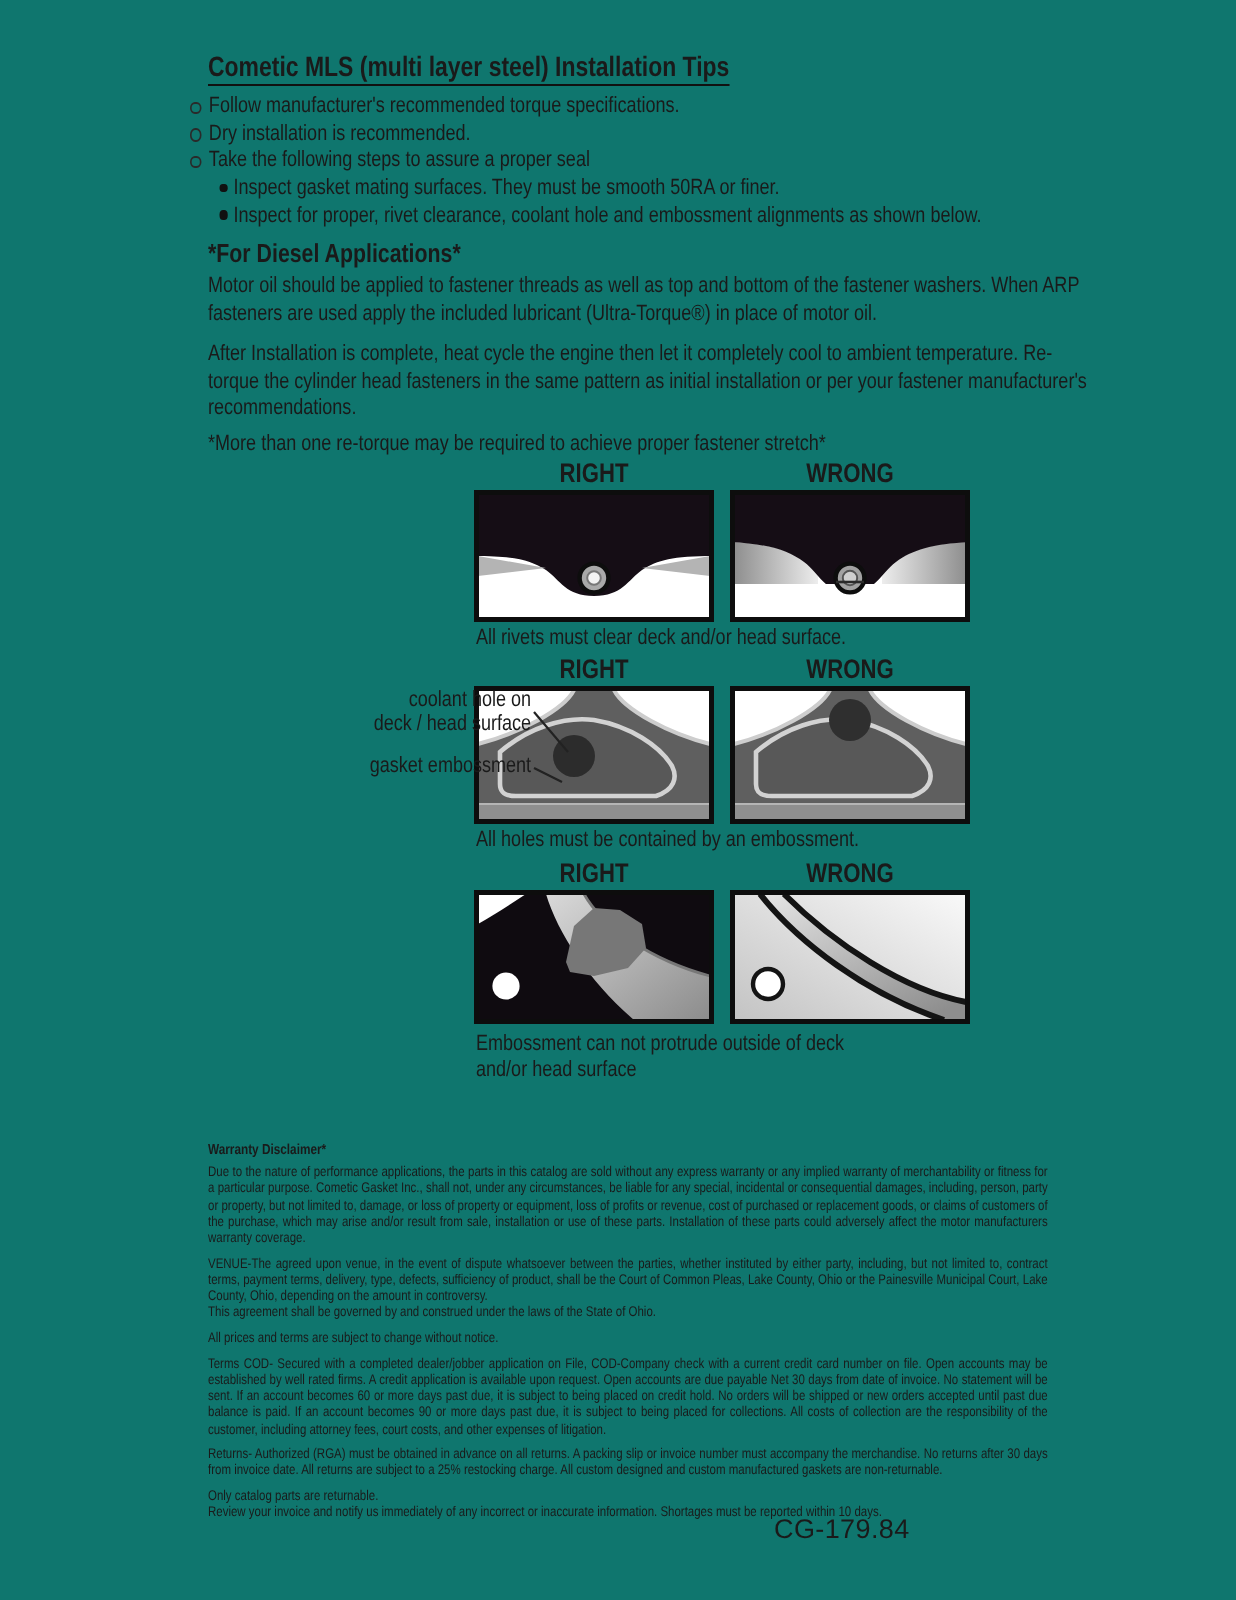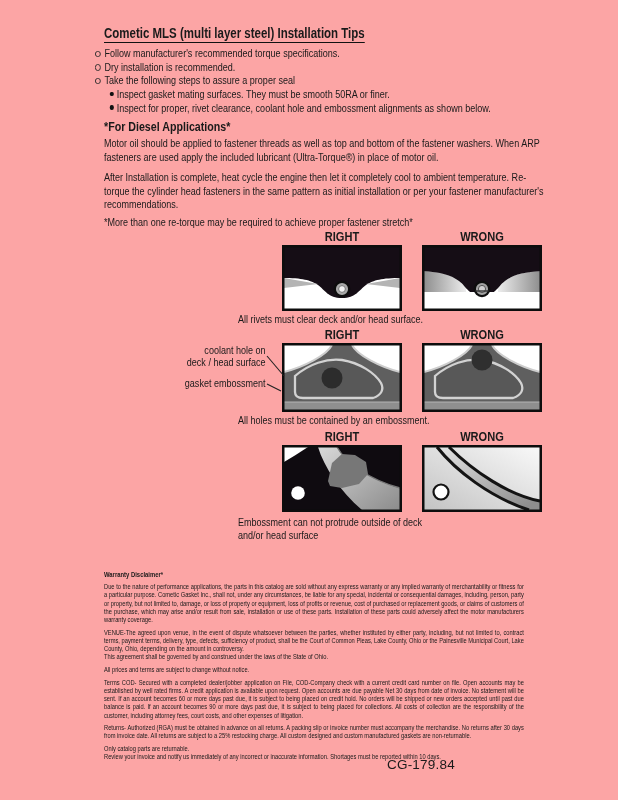--- a/index.html
+++ b/index.html
@@ -1,33 +1,33 @@
 <!DOCTYPE html>
 <html><head>
 <meta charset="utf-8">
 <style>
   html,body{margin:0;padding:0;background:#ffffff;}
-  .page{position:relative;width:618px;height:800px;background:#fca5a5;overflow:hidden;
+  .page{position:relative;width:618px;height:800px;background:#0f766e;overflow:hidden;
         font-family:"Liberation Sans", sans-serif;color:#1a1a1a;}
   .abs{position:absolute;}
   
   .cx{transform:scaleX(0.82);transform-origin:0 0;}
   .title{font-size:14px;font-weight:bold;white-space:nowrap;}
   .title span{border-bottom:1.9px solid #111;padding-bottom:1px;}
   .bullets{font-size:11px;line-height:13.7px;width:620px;}
   .brow{display:flex;align-items:flex-start;height:13.7px;}
   .bsub{padding-left:18px;}
   .ring{flex:0 0 auto;width:4.5px;height:4.5px;border:1px solid #2a2a2a;border-radius:50%;
         margin:3.6px 5px 0 0;}
   .dot{flex:0 0 auto;width:4.5px;height:4.5px;background:#111;border-radius:50%;
         margin:3.6px 4px 0 0;}
   .h2{font-size:13px;font-weight:bold;white-space:nowrap;}
   .body{font-size:11px;line-height:13.5px;width:540px;}
   .note{font-size:11px;white-space:nowrap;}
-  .pair{display:flex;gap:20px;margin-left:45px;}
+  .pair{display:flex;gap:8px;}
   .cell{width:120px;}
   .dlabel{font-size:13.5px;font-weight:bold;text-align:center;height:16px;
           width:146px;margin-left:-13px;transform:scaleX(0.82);transform-origin:50% 0;}
   .dbox{width:120px;}
   .dbox svg{display:block;}
   .caption{font-size:11px;line-height:12.5px;white-space:nowrap;}
   .sidelabel{font-size:11px;line-height:12px;width:208px;text-align:right;}
   .legal{font-size:7px;line-height:8.2px;width:512px;text-align:justify;}
   .legal .lh{font-size:7.2px;font-weight:bold;margin-bottom:4px;text-align:left;}
   .legal p{margin:0 0 4.5px 0;}

